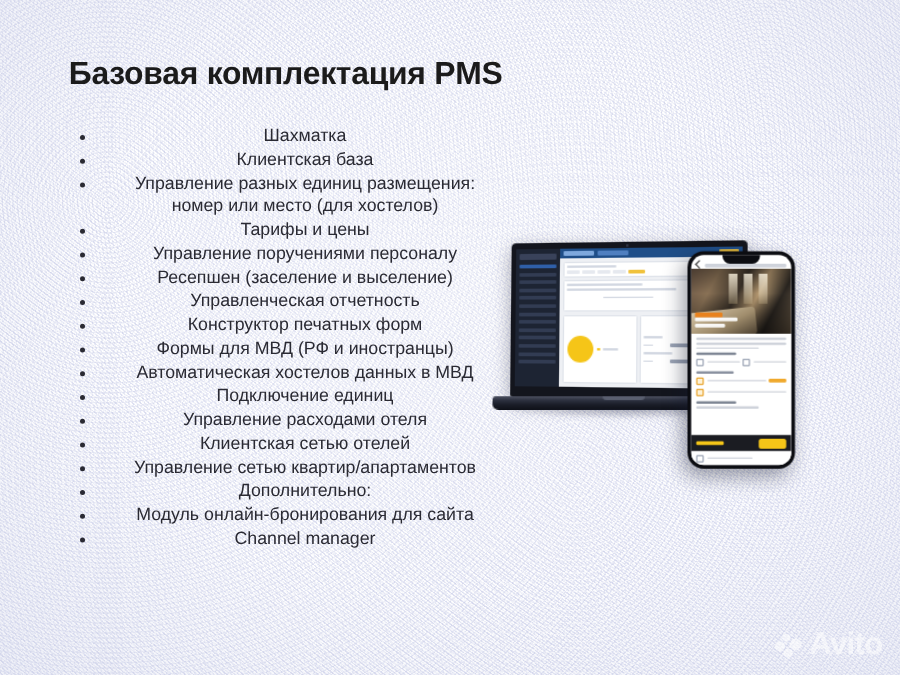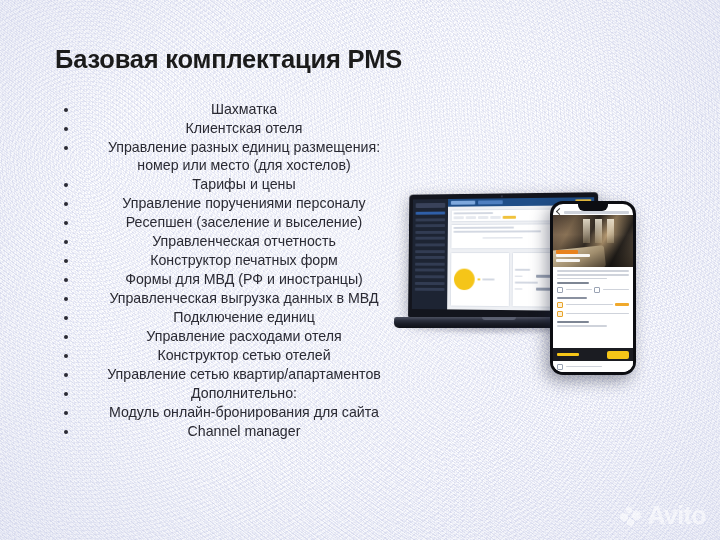--- a/index.html
+++ b/index.html
@@ -488,35 +488,35 @@
   <div class="bg-layer bg-noise-b"></div>
   <div class="bg-layer bg-vignette"></div>
 
   <div class="content">
 
     <div class="slide-title">Базовая комплектация PMS</div>
 
     <ul class="bullet-list">
 
       <li class="bullet-item"><span>Шахматка</span></li>
-      <li class="bullet-item"><span>Клиентская отеля</span></li>
+      <li class="bullet-item"><span>Клиентская база</span></li>
       <li class="bullet-item">
         <span>Управление разных единиц размещения:</span>
         <span class="cont">номер или место (для хостелов)</span>
       </li>
       <li class="bullet-item"><span>Тарифы и цены</span></li>
       <li class="bullet-item"><span>Управление поручениями персоналу</span></li>
       <li class="bullet-item"><span>Ресепшен (заселение и выселение)</span></li>
       <li class="bullet-item"><span>Управленческая отчетность</span></li>
       <li class="bullet-item"><span>Конструктор печатных форм</span></li>
       <li class="bullet-item"><span>Формы для МВД (РФ и иностранцы)</span></li>
-      <li class="bullet-item"><span>Управленческая выгрузка данных в МВД</span></li>
+      <li class="bullet-item"><span>Автоматическая хостелов данных в МВД</span></li>
       <li class="bullet-item"><span>Подключение единиц</span></li>
       <li class="bullet-item"><span>Управление расходами отеля</span></li>
-      <li class="bullet-item"><span>Конструктор сетью отелей</span></li>
+      <li class="bullet-item"><span>Клиентская сетью отелей</span></li>
       <li class="bullet-item"><span>Управление сетью квартир/апартаментов</span></li>
       <li class="bullet-item"><span>Дополнительно:</span></li>
       <li class="bullet-item"><span>Модуль онлайн-бронирования для сайта</span></li>
       <li class="bullet-item"><span>Channel manager</span></li>
 
     </ul>
   </div>
 
   <div class="mockup">
 

